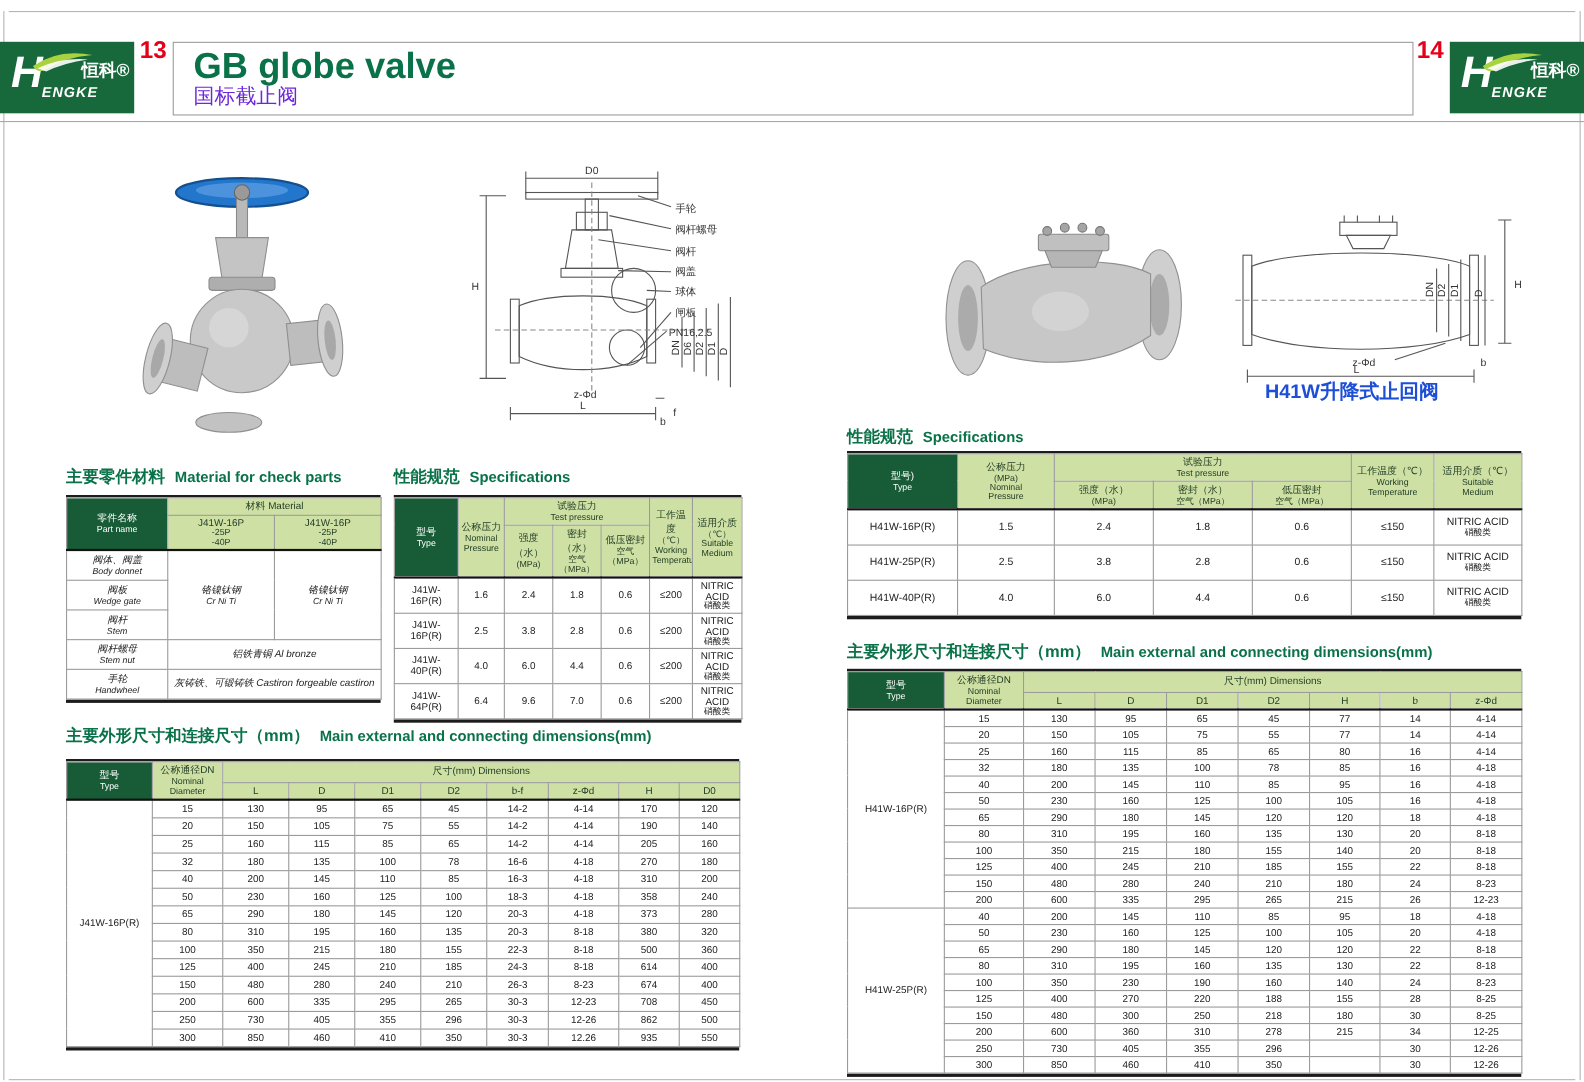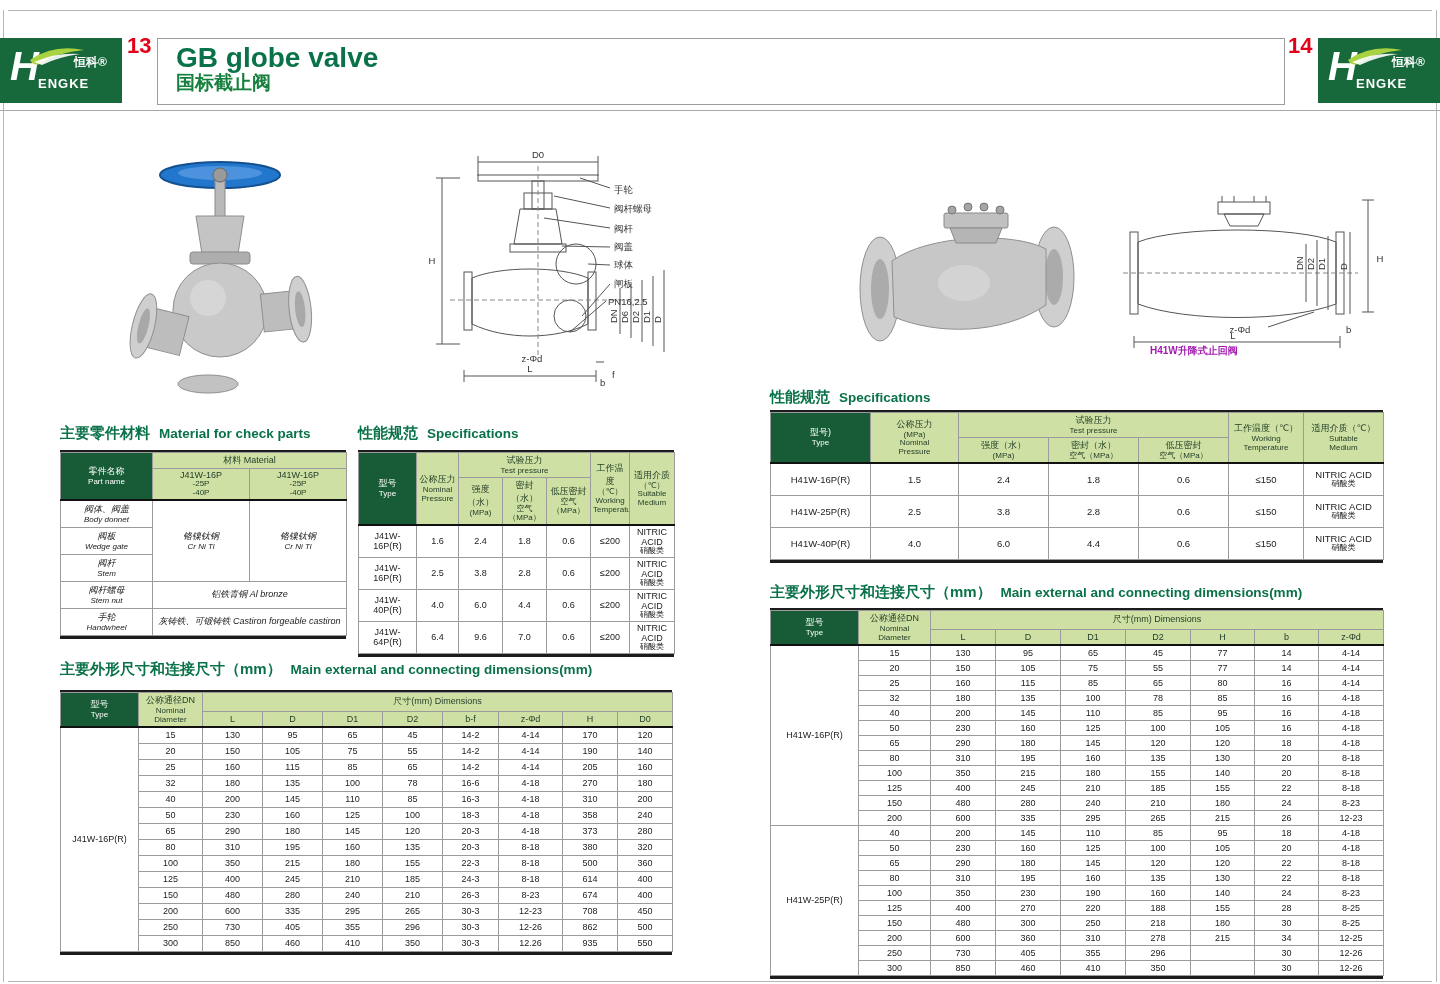--- a/index.html
+++ b/index.html
@@ -5,26 +5,26 @@
   html,body{margin:0;padding:0;}
   body{width:1440px;height:984px;position:relative;background:#fff;
        font-family:"Liberation Sans","DejaVu Sans",sans-serif;color:#222;overflow:hidden;}
   .abs{position:absolute;}
   
   .frame{position:absolute;background:#b5b5b5;}
   
   .logo-box{position:absolute;top:38px;width:122px;height:65px;background:#17693c;color:#fff;}
   .logo-inner{position:relative;width:100%;height:100%;}
   .logo-h{position:absolute;left:10px;top:8px;font-size:40px;font-weight:bold;font-style:italic;line-height:1;}
-  .logo-engke{position:absolute;left:38px;top:38px;font-size:13px;font-weight:bold;letter-spacing:1px;}
-  .logo-cn{position:absolute;left:74px;top:16px;font-size:12px;font-weight:bold;}
+  .logo-engke{position:absolute;left:38px;top:38px;font-size:13px;font-weight:bold;font-style:italic;letter-spacing:1px;}
+  .logo-cn{position:absolute;left:74px;top:16px;font-size:16px;font-weight:bold;}
   .pagenum{position:absolute;top:33px;font-size:22px;font-weight:bold;color:#e50019;}
   .title-box{position:absolute;left:157px;top:38px;width:1126px;height:65px;border:1px solid #9d9d9d;background:#fff;}
-  .title-en{font-size:28px;font-weight:bold;color:#0a7248;line-height:1.05;}
-  .title-cn{font-size:19px;color:#15803d;line-height:1.15;font-weight:bold;}
+  .title-en{font-size:33px;font-weight:bold;color:#0a7248;line-height:1.05;}
+  .title-cn{font-size:19px;color:#6d28d9;line-height:1.15;}
   .tblock{position:absolute;top:4px;}
   
   .sec-title{position:absolute;font-weight:bold;color:#0a7248;white-space:nowrap;}
   .sec-title .cn{font-size:15px;margin-top:44px;}
   .sec-title .en{font-size:13.5px;}
   
   .tbl{position:absolute;border-top:2px solid #1c1c1c;border-bottom:3px solid #1c1c1c;background:#fff;}
   .tbl table{width:100%;border-collapse:collapse;table-layout:fixed;font-size:9px;color:#222;}
   .tbl th,.tbl td{border:1px solid #9b9b9b;padding:1px 2px;text-align:center;vertical-align:middle;font-weight:normal;overflow:hidden;}
   .tbl thead{border-bottom:2px solid #111;}
@@ -32,21 +32,21 @@
   .tbl th.dk{background:#175c36;color:#fff;}
   .tbl .sub{font-size:8px;line-height:1.12;white-space:pre-line;}
   .t-mat td{height:24px;font-style:italic;}
   .t-lspec td{height:27px;}
   .t-rspec td{height:29px;font-size:9.5px;}
   .t-ldim td{height:13px;}
   .t-rdim td{height:12px;}
   .tbl td.type{background:#fff;font-size:9px;}
   svg text{font-family:"Liberation Sans","DejaVu Sans",sans-serif;}
   .dwg text{font-size:9.5px;fill:#333;}
-  .caption{position:absolute;font-size:10px;color:#a21caf;font-weight:bold;}
+  .caption{position:absolute;font-size:18px;color:#1d4ed8;font-weight:bold;}
 </style>
 </head>
 <body>
 
 <div class="frame" style="left:8px;right:8px;top:10px;height:1px;"></div>
 <div class="frame" style="left:3px;top:10px;bottom:2px;width:1px;"></div>
 <div class="frame" style="right:3px;top:10px;bottom:2px;width:1px;"></div>
 <div class="frame" style="left:8px;right:8px;bottom:2px;height:1px;"></div>
 <div class="frame" style="left:0;right:0;top:110px;height:1px;background:#a8a8a8;"></div>
 

